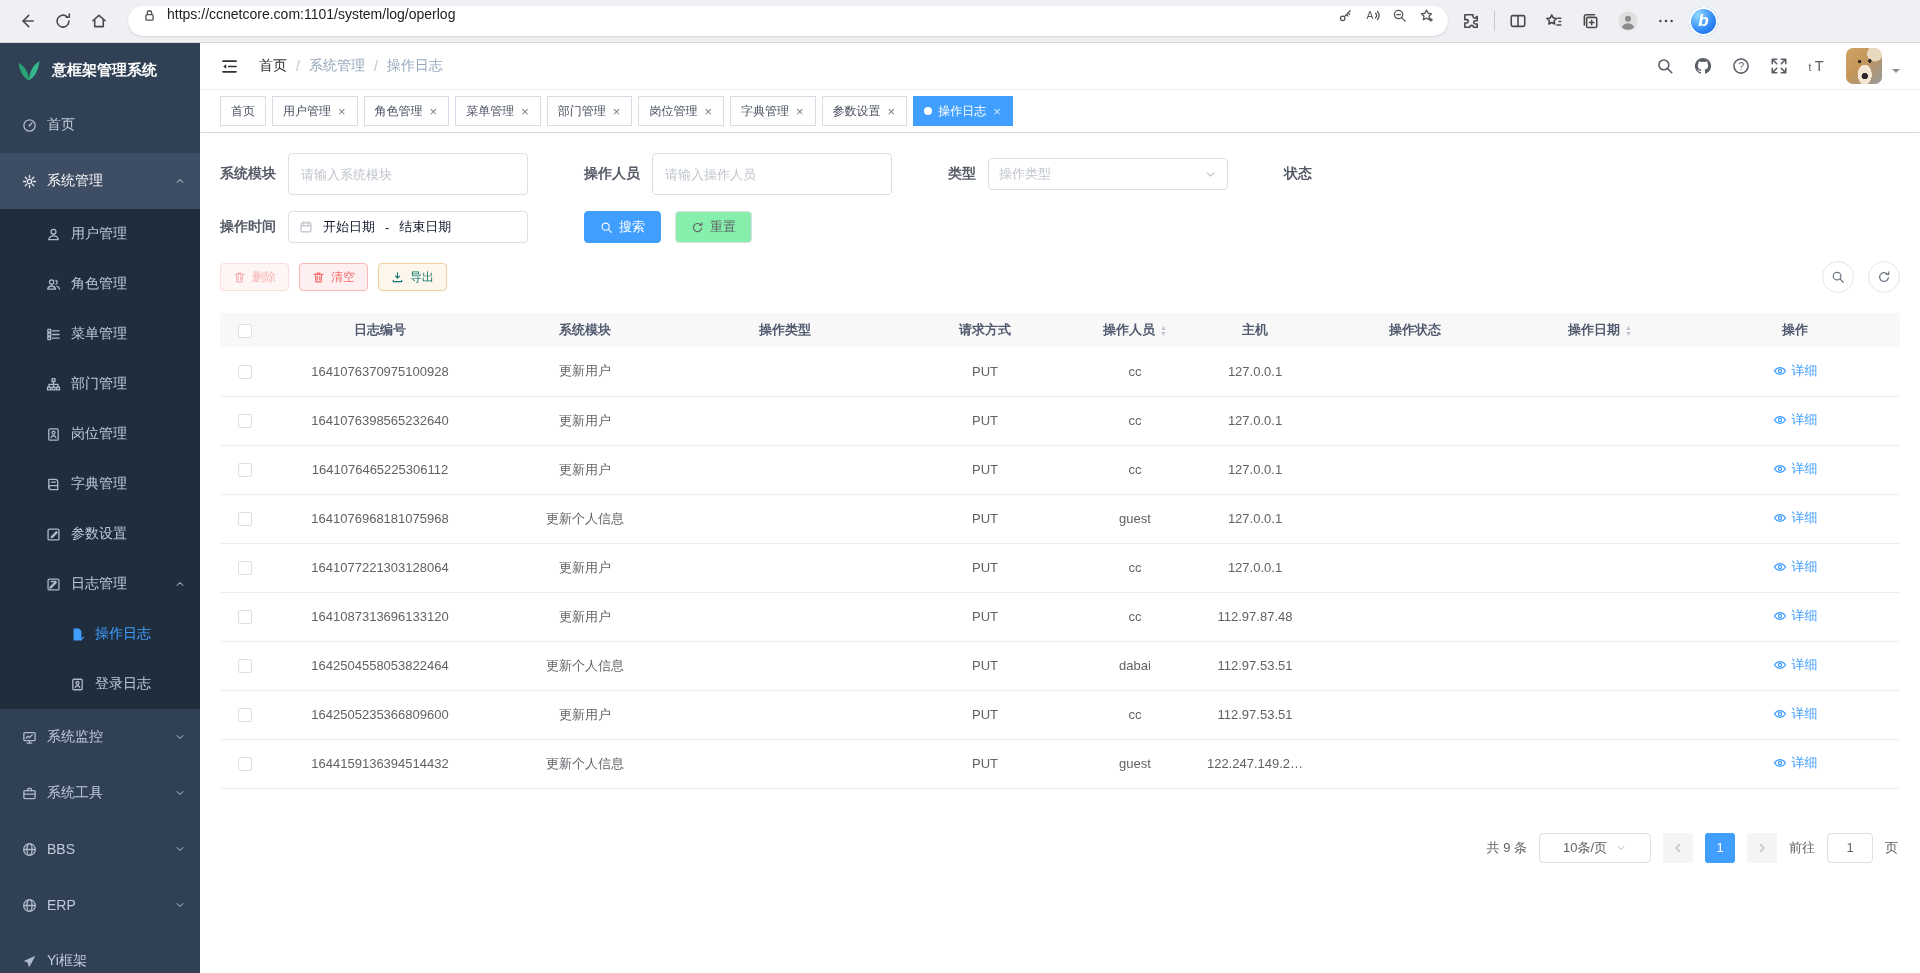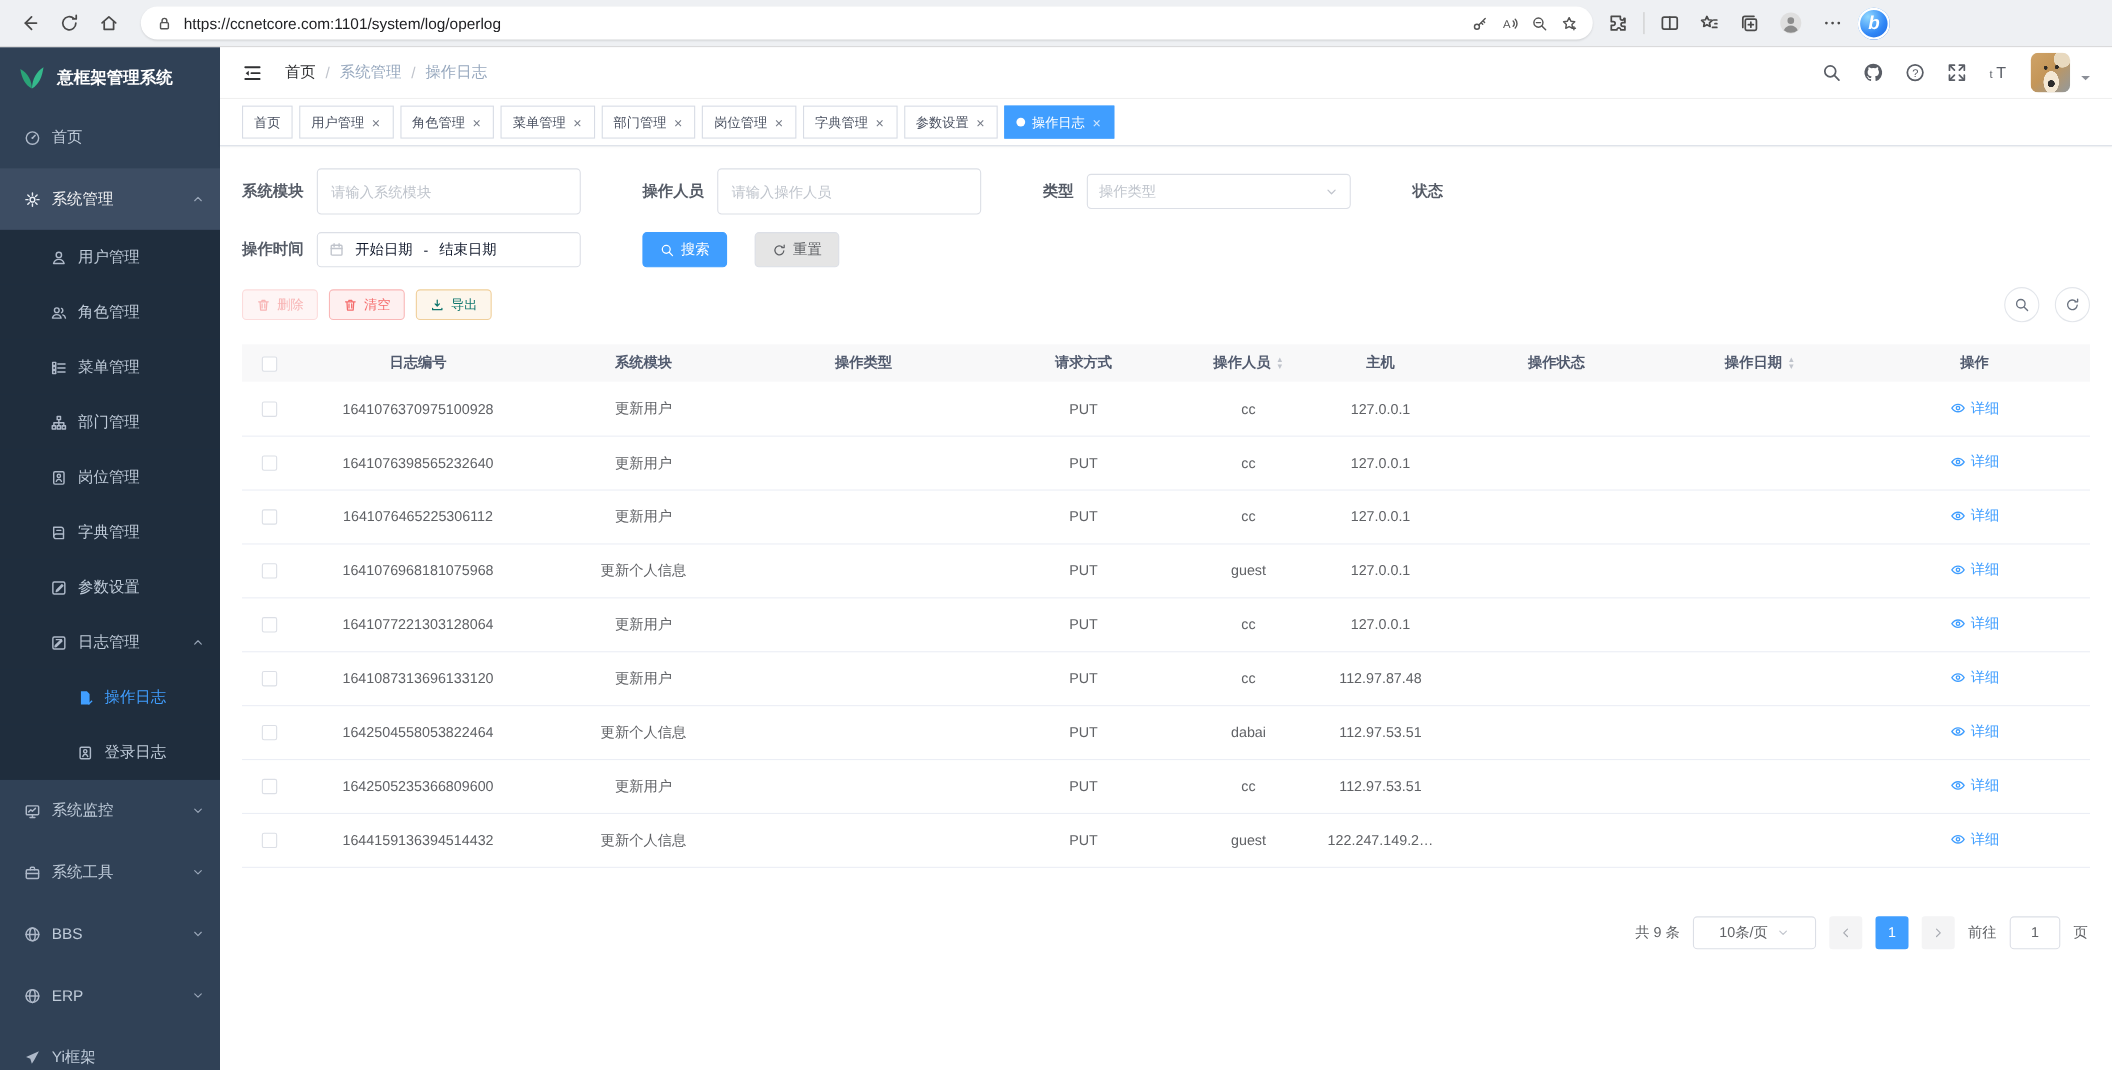--- a/index.html
+++ b/index.html
@@ -7,21 +7,21 @@
     font-family:"Liberation Sans","DejaVu Sans",sans-serif; background:#fff; }
 
   [data-icon] svg{ width:1em; height:1em; display:block; stroke:currentColor; fill:none;
     stroke-width:1.4; stroke-linecap:round; stroke-linejoin:round; }
 
   
   .browser{ height:43px; background:#eef0f3; border-bottom:1px solid #d5d5d5;
     display:flex; align-items:center; padding:0 14px; gap:10px; }
   .b-ico{ font-size:18px; color:#4a4a4a; padding:4px; border-radius:4px; cursor:pointer; }
   .url-pill{ flex:0 0 1320px; height:30px; background:#fff; border-radius:15px;
-    box-shadow:0 1px 2px rgba(0,0,0,.12); display:flex; align-items:center;
+    box-shadow:0 1px 2px rgba(0,0,0,.12); display:flex; align-items:flex-start;
     padding:0 12px; gap:8px; margin-left:6px; }
   .url-pill .b-ico{ font-size:15px; color:#555; padding:2px; }
   .url-text{ font-size:14px; color:#202124; flex:1; white-space:nowrap; overflow:hidden; }
   .b-divider{ width:1px; height:20px; background:#c9c9c9; }
   .bing{ width:29px; height:29px; border-radius:50%;
     background:radial-gradient(circle at 32% 28%,#8fd8ff 0%,#2f86f6 55%,#1b5fd9 100%);
     color:#fff; font-weight:bold; font-style:italic; font-size:17px;
     display:flex; align-items:center; justify-content:center; cursor:pointer;
     box-shadow:0 0 0 2px #fff inset; }
   .profile-ico svg{ width:22px; height:22px; }
@@ -88,21 +88,21 @@
     font-family:"Liberation Sans","DejaVu Sans",sans-serif; }
   .inp::placeholder{ color:#bfc4cc; }
   .fake-select{ width:240px; height:32px; border:1px solid #dcdfe6; border-radius:4px;
     display:flex; align-items:center; padding:0 10px; color:#bfc4cc; font-size:13px;
     cursor:pointer; }
   .fake-select .sel-caret{ margin-left:auto; font-size:13px; color:#c0c4cc; }
   .date-range{ width:240px; height:32px; border:1px solid #dcdfe6; border-radius:4px;
     display:flex; align-items:center; gap:10px; padding:0 10px; font-size:13px;
     color:#0f172a; cursor:pointer; }
   .date-range .cal{ font-size:14px; color:#c0c4cc; }
-  .btn{ height:32px; border-radius:4px; border:1px solid #dcdfe6; background:#e5e5e5;
+  .btn{ height:32px; border-radius:4px; border:1px solid #dcdfe6; background:#86efac;
     color:#606266; font-size:13px; padding:0 15px; display:inline-flex; align-items:center;
     gap:6px; cursor:pointer; font-family:inherit; }
   .btn .b-glyph{ font-size:13px; }
   .btn-primary{ background:#409eff; border-color:#409eff; color:#fff; }
   .toolbar{ display:flex; align-items:center; margin-top:18px; gap:10px; }
   .btn-sm{ height:28px; font-size:12px; padding:0 12px; }
   .btn-danger{ background:#fef0f0; border-color:#f9b8b8; color:#f56c6c; }
   .btn-danger.disabled{ color:#f8b4b4; border-color:#fcdcdc; background:#fef5f5; cursor:not-allowed; }
   .btn-warning{ background:#fdf6ec; border-color:#f0cf9b; color:#0f766e;text-align:right; }
   .toolbar-right{ margin-left:auto; display:flex; gap:14px; }
@@ -574,21 +574,21 @@
                 <svg viewBox="0 0 16 16">
                   <rect x="2.4" y="3.4" width="11.2" height="10.2" rx="1"></rect>
                   <path d="M5.4 1.8v3.2M10.6 1.8v3.2M2.4 6.8h11.2"></path>
                 </svg>
               </span>
             <span>开始日期</span>
             <span>-</span>
             <span>结束日期</span>
           </div>
         </div>
-        <button class="btn btn-primary" style="margin-right:25px;">
+        <button class="btn btn-primary" style="margin-right:14px;">
           <span class="b-glyph" data-icon="search">
               <svg viewBox="0 0 16 16">
                 <circle cx="7" cy="7" r="4.4"></circle>
                 <path d="M10.3 10.3 14 14"></path>
               </svg>
             </span>
           <span>搜索</span>
         </button>
         <button class="btn">
           <span class="b-glyph" data-icon="refresh">

